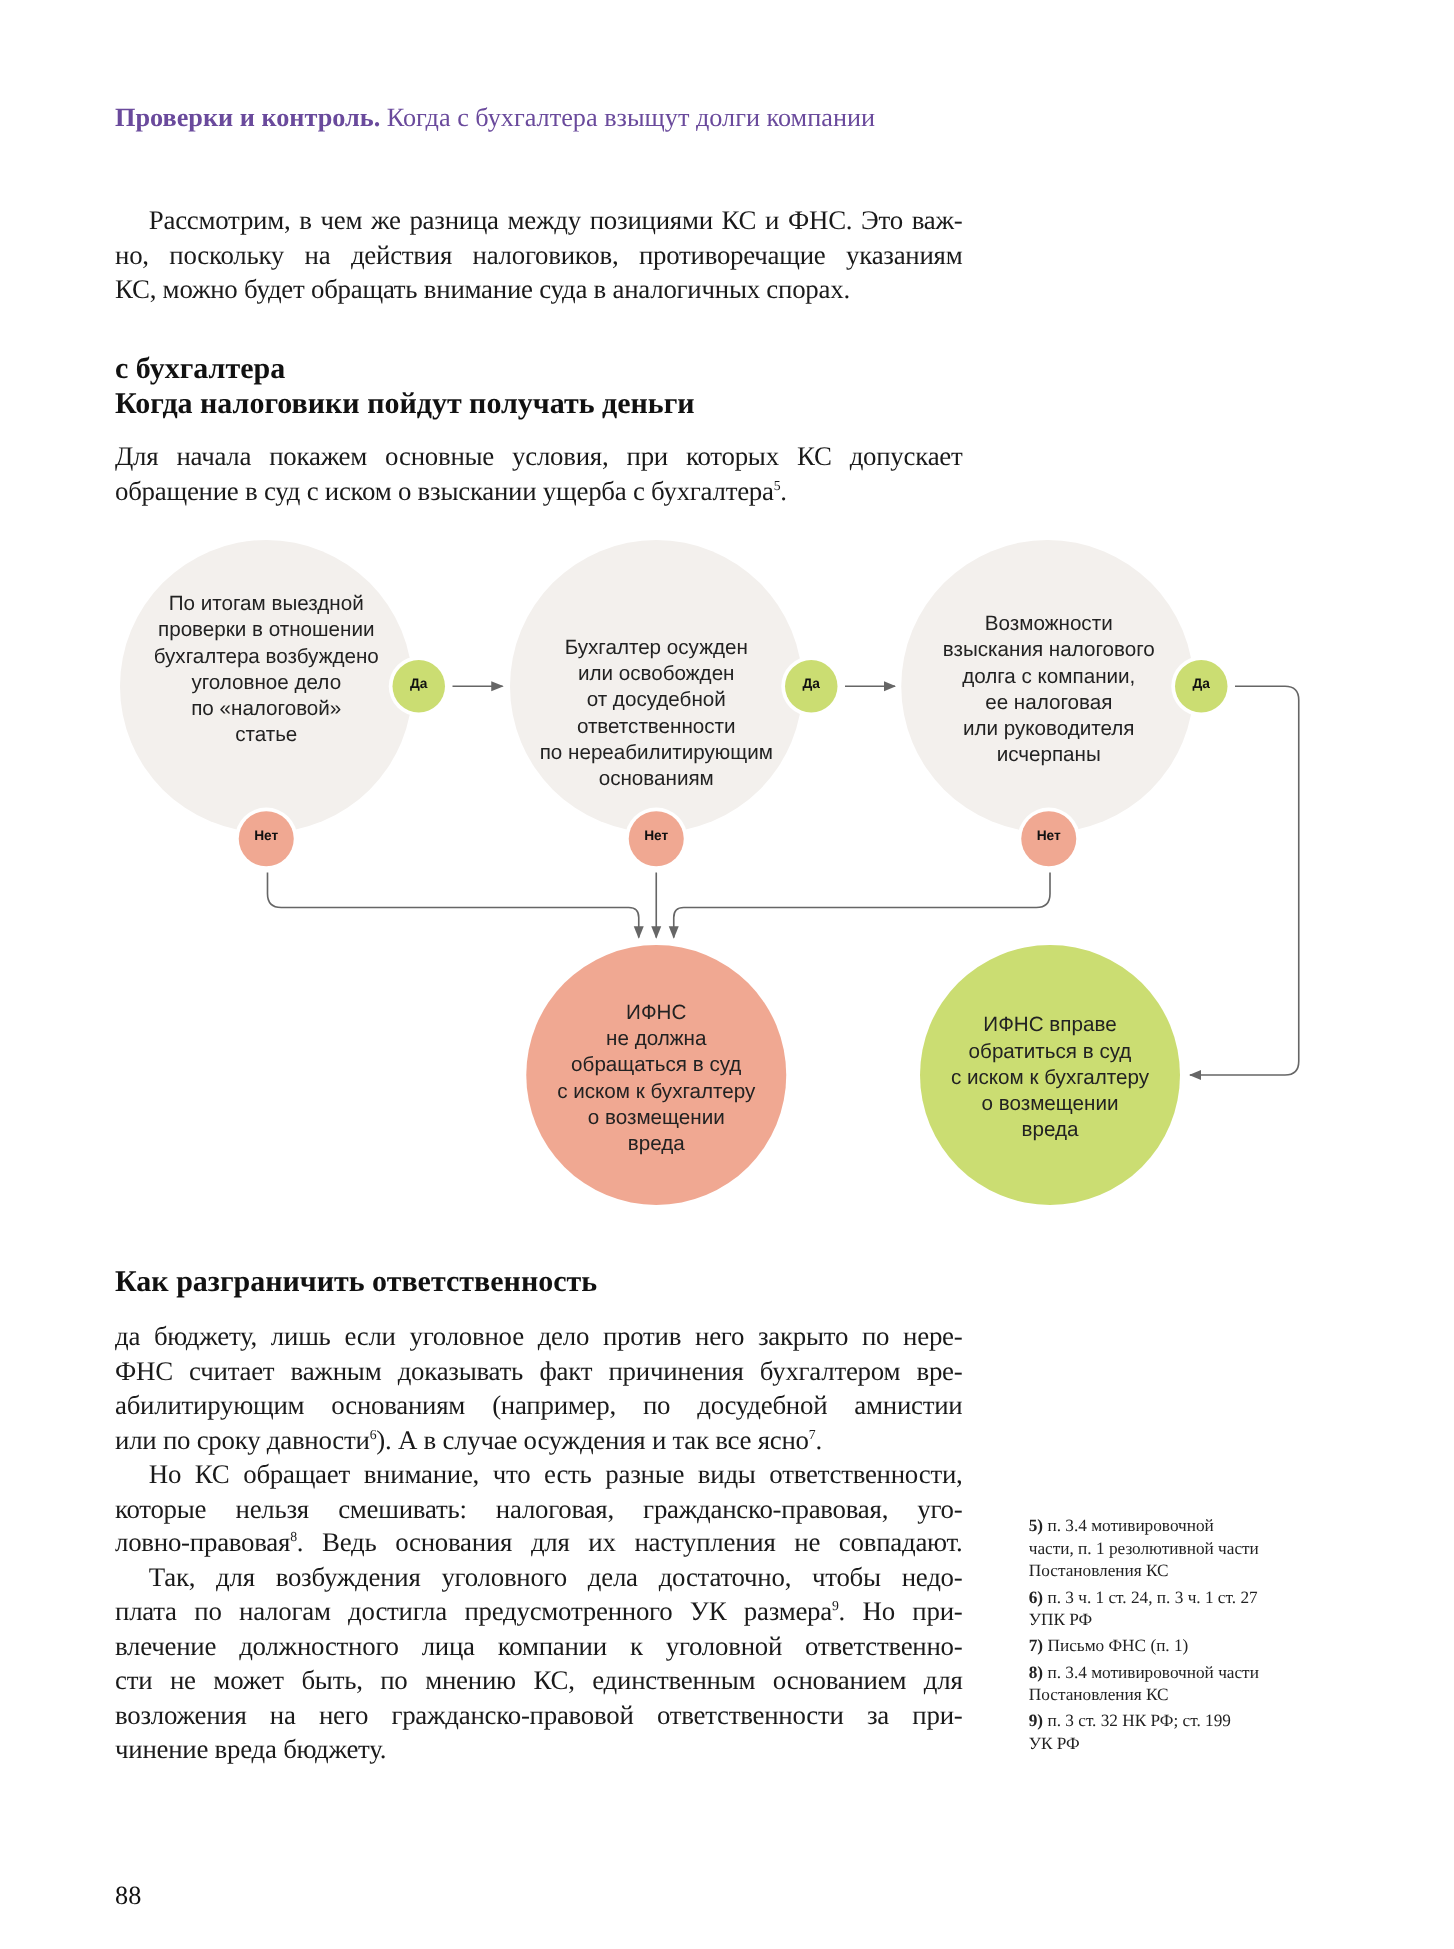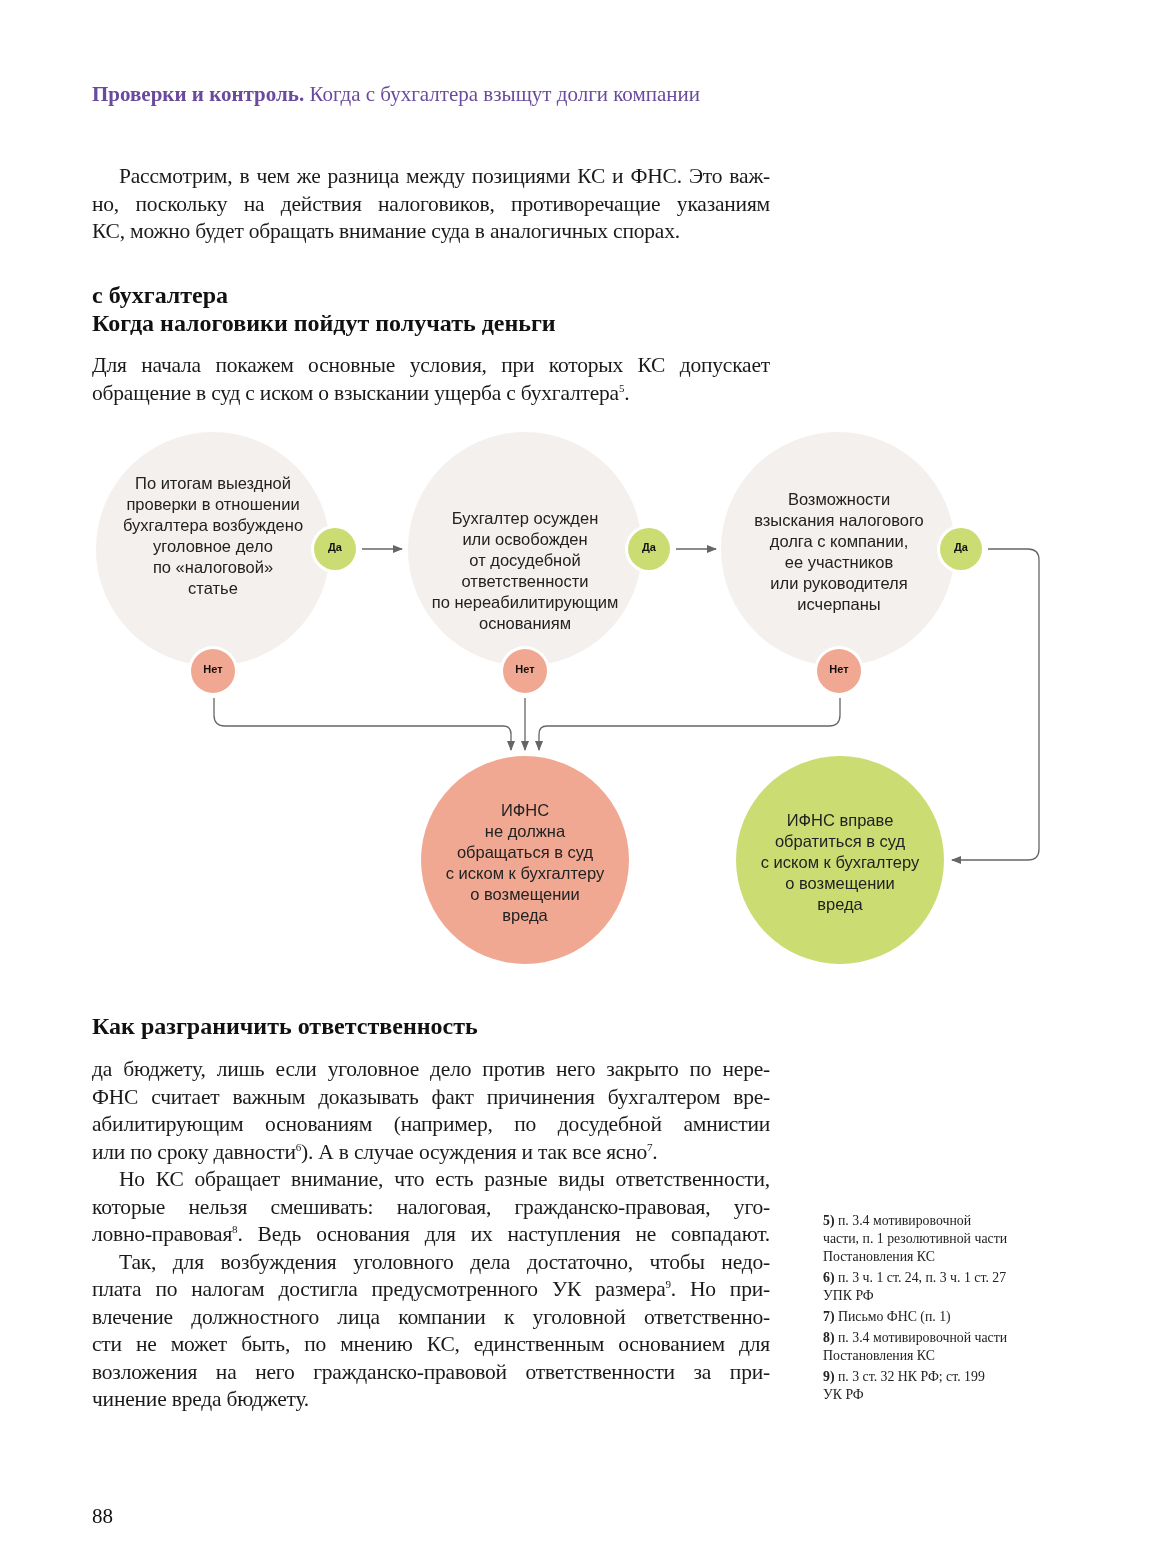--- a/index.html
+++ b/index.html
@@ -113,21 +113,21 @@
       <span class="line">или освобожден</span>
       <span class="line">от досудебной</span>
       <span class="line">ответственности</span>
       <span class="line">по нереабилитирующим</span>
       <span class="line">основаниям</span>
     </div>
     <div class="cond-text sans" style="left:739px; width:200px; top:489px;">
       <span class="line">Возможности</span>
       <span class="line">взыскания налогового</span>
       <span class="line">долга с компании,</span>
-      <span class="line">ее участников</span>
+      <span class="line">ее налоговая</span>
       <span class="line">или руководителя</span>
       <span class="line">исчерпаны</span>
     </div>
 
     <div class="badge-label sans" style="left:315px; top:541px;">Да</div>
     <div class="badge-label sans" style="left:629px; top:541px;">Да</div>
     <div class="badge-label sans" style="left:941px; top:541px;">Да</div>
 
     <div class="badge-label sans" style="left:193px; top:663px;">Нет</div>
     <div class="badge-label sans" style="left:505px; top:663px;">Нет</div>

